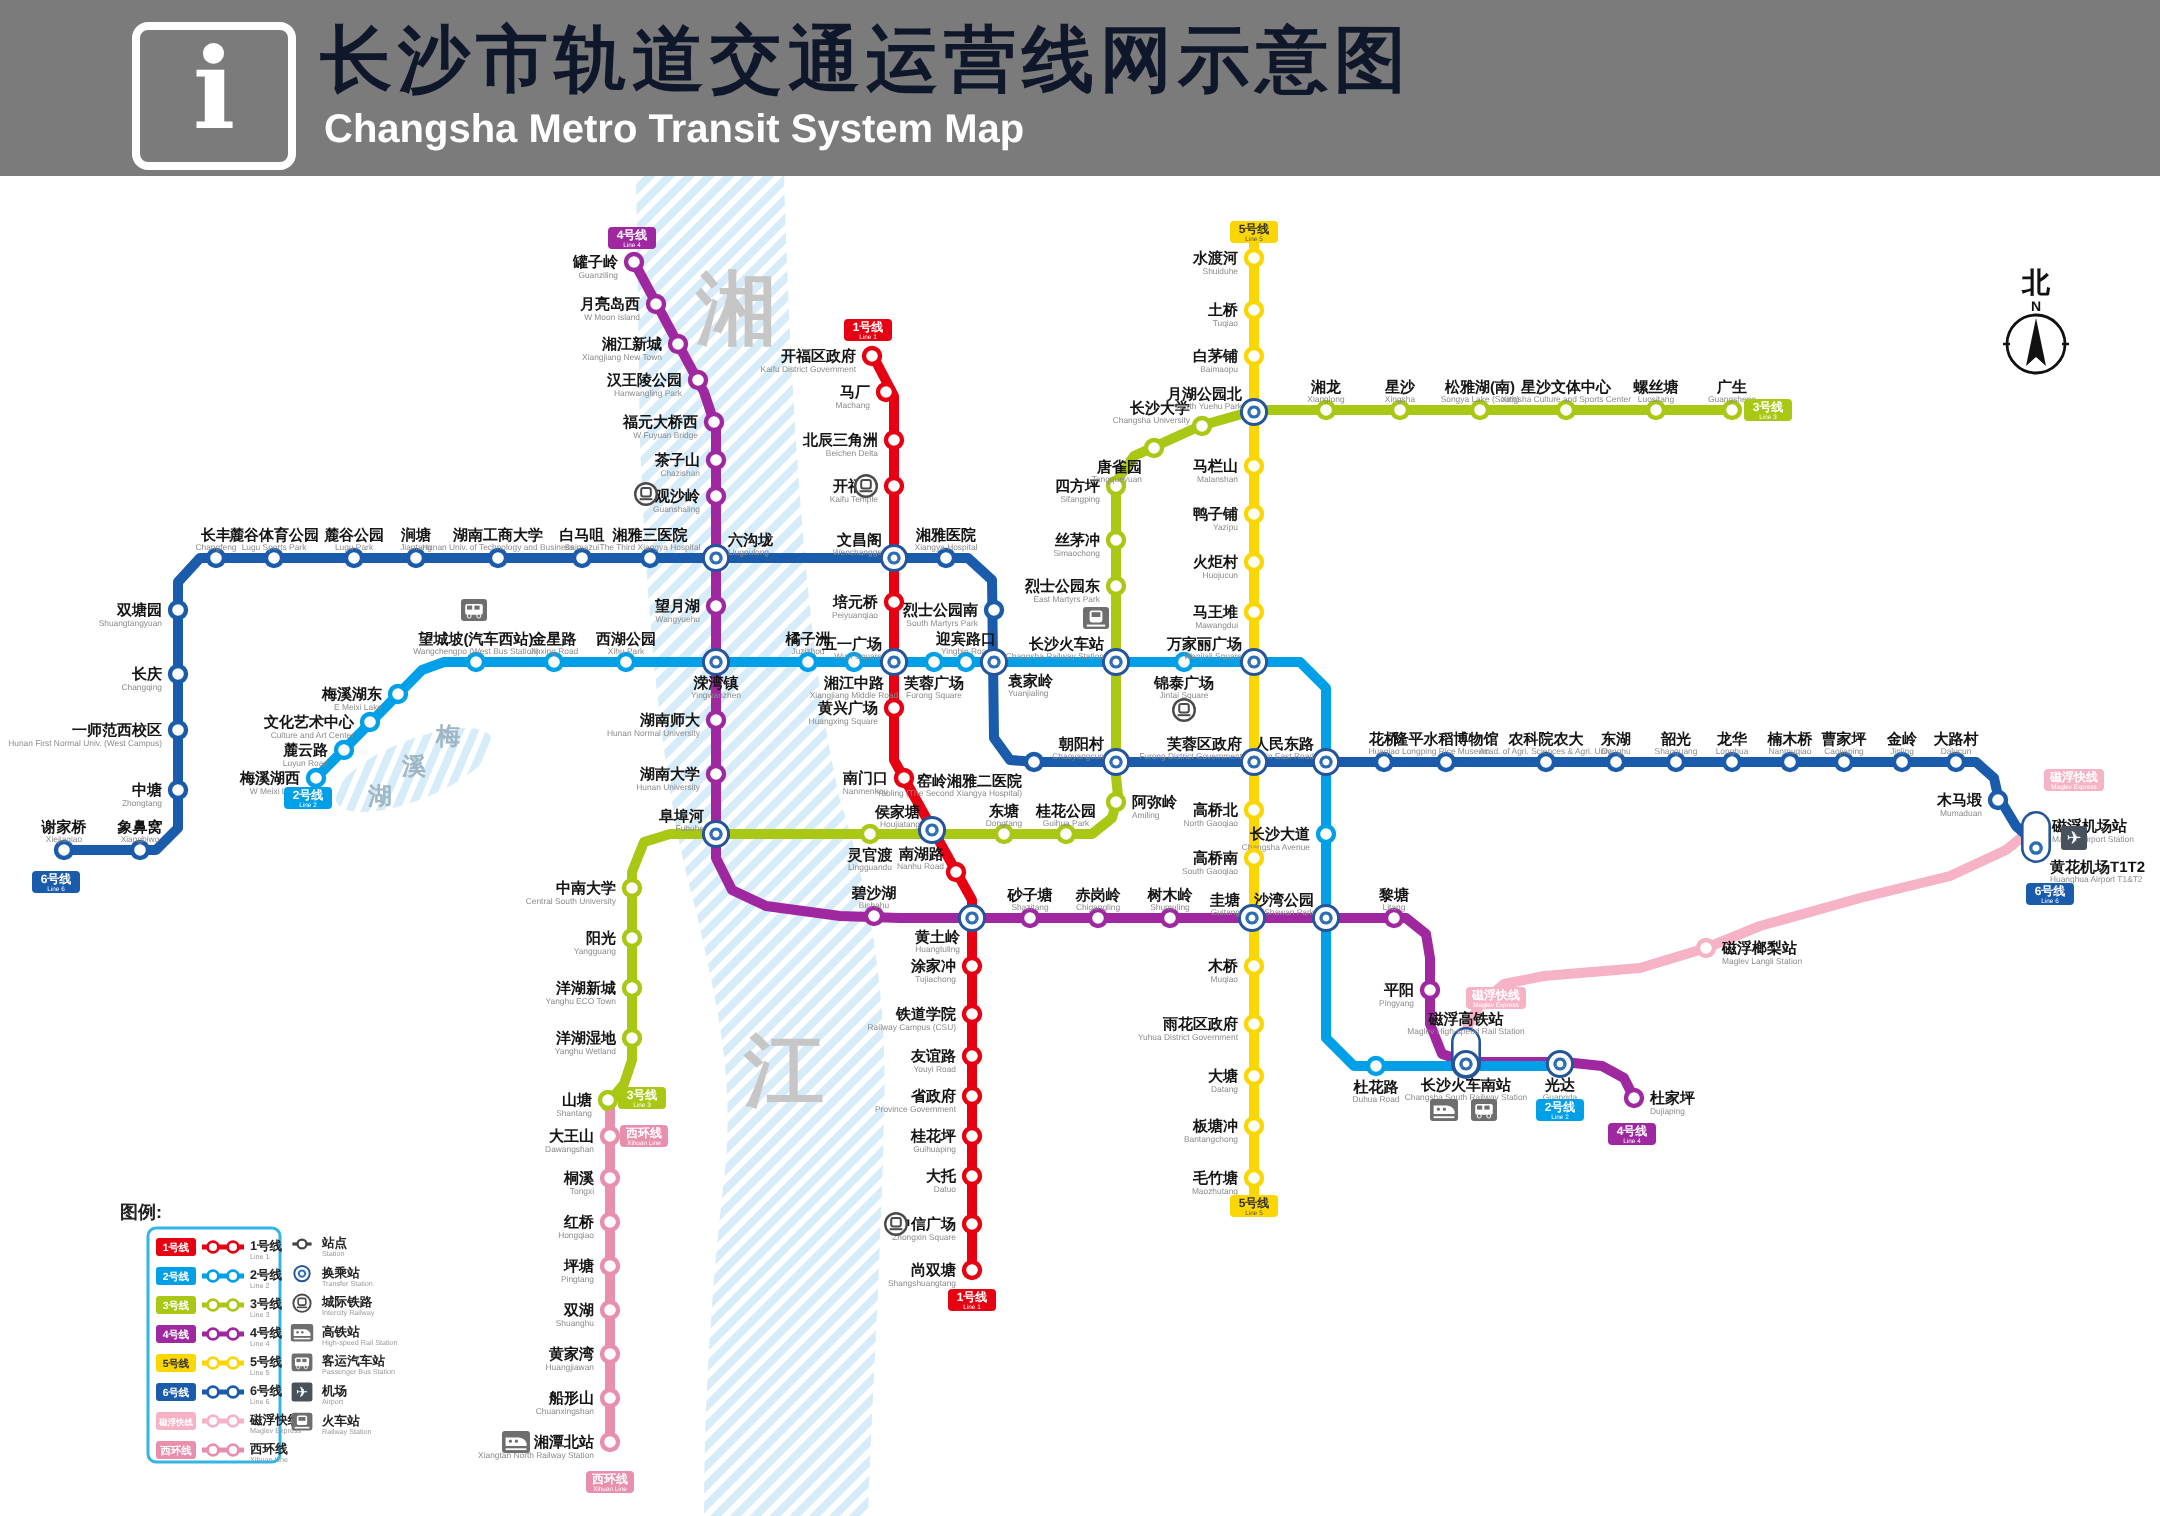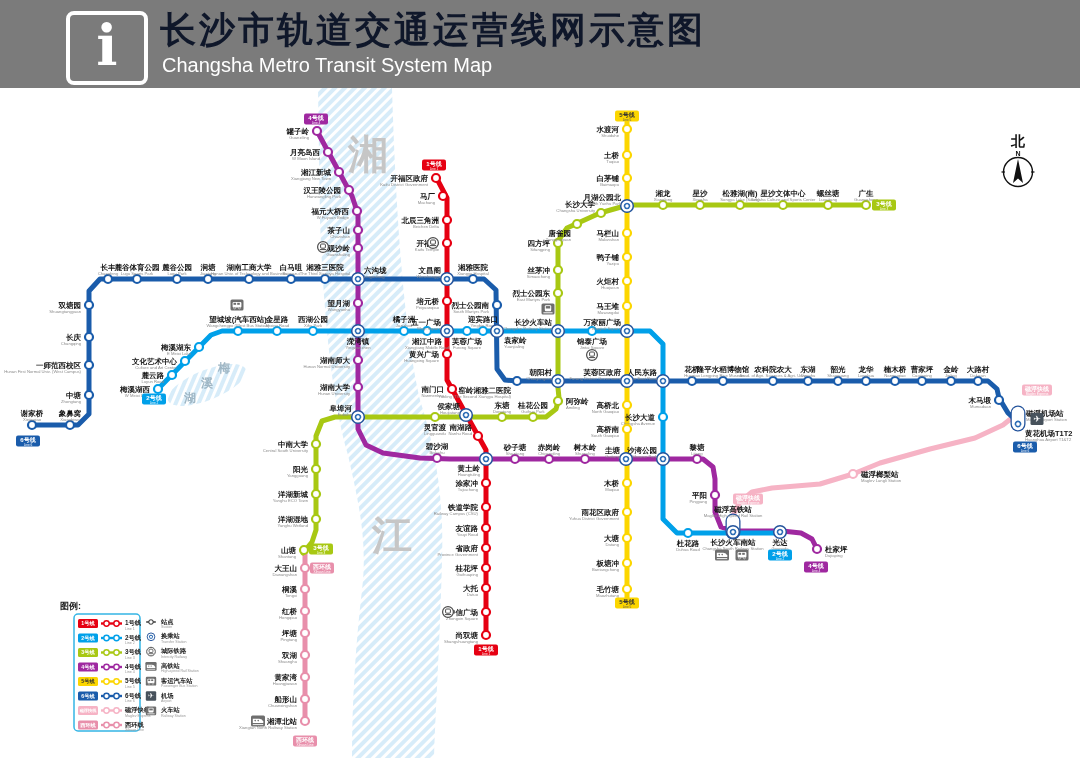--- a/index.html
+++ b/index.html
@@ -1,21 +1,21 @@
 <!DOCTYPE html>
 <html><head>
 <meta charset="utf-8">
 <style>
   html,body{margin:0;padding:0;width:1080px;height:758px;overflow:hidden;background:#fff;
     font-family:"Liberation Sans","DejaVu Sans",sans-serif;}
   #header{position:absolute;left:0;top:0;width:1080px;height:88px;background:#7b7b7b;z-index:5;}
   #info-box{position:absolute;left:66px;top:11px;width:74px;height:66px;border:4px solid #fff;border-radius:8px;
     color:#fff;text-align:center;font-family:"DejaVu Serif","Liberation Serif",serif;font-weight:bold;font-size:56px;line-height:60px;}
   #title-cn{position:absolute;left:160px;top:6px;color:#0f172a;font-size:36px;font-weight:bold;letter-spacing:3px;}
-  #title-en{position:absolute;left:162px;top:54px;color:#fff;font-size:20px;font-weight:normal;}
+  #title-en{position:absolute;left:162px;top:54px;color:#fff;font-size:20px;font-weight:bold;}
   #map{position:absolute;left:0;top:0;width:1080px;height:758px;z-index:1;}
 </style>
 </head>
 <body>
 
 <div id="header">
   <div id="info-box">i</div>
   <div id="title-cn">长沙市轨道交通运营线网示意图</div>
   <div id="title-en">Changsha Metro Transit System Map</div>
 </div>

